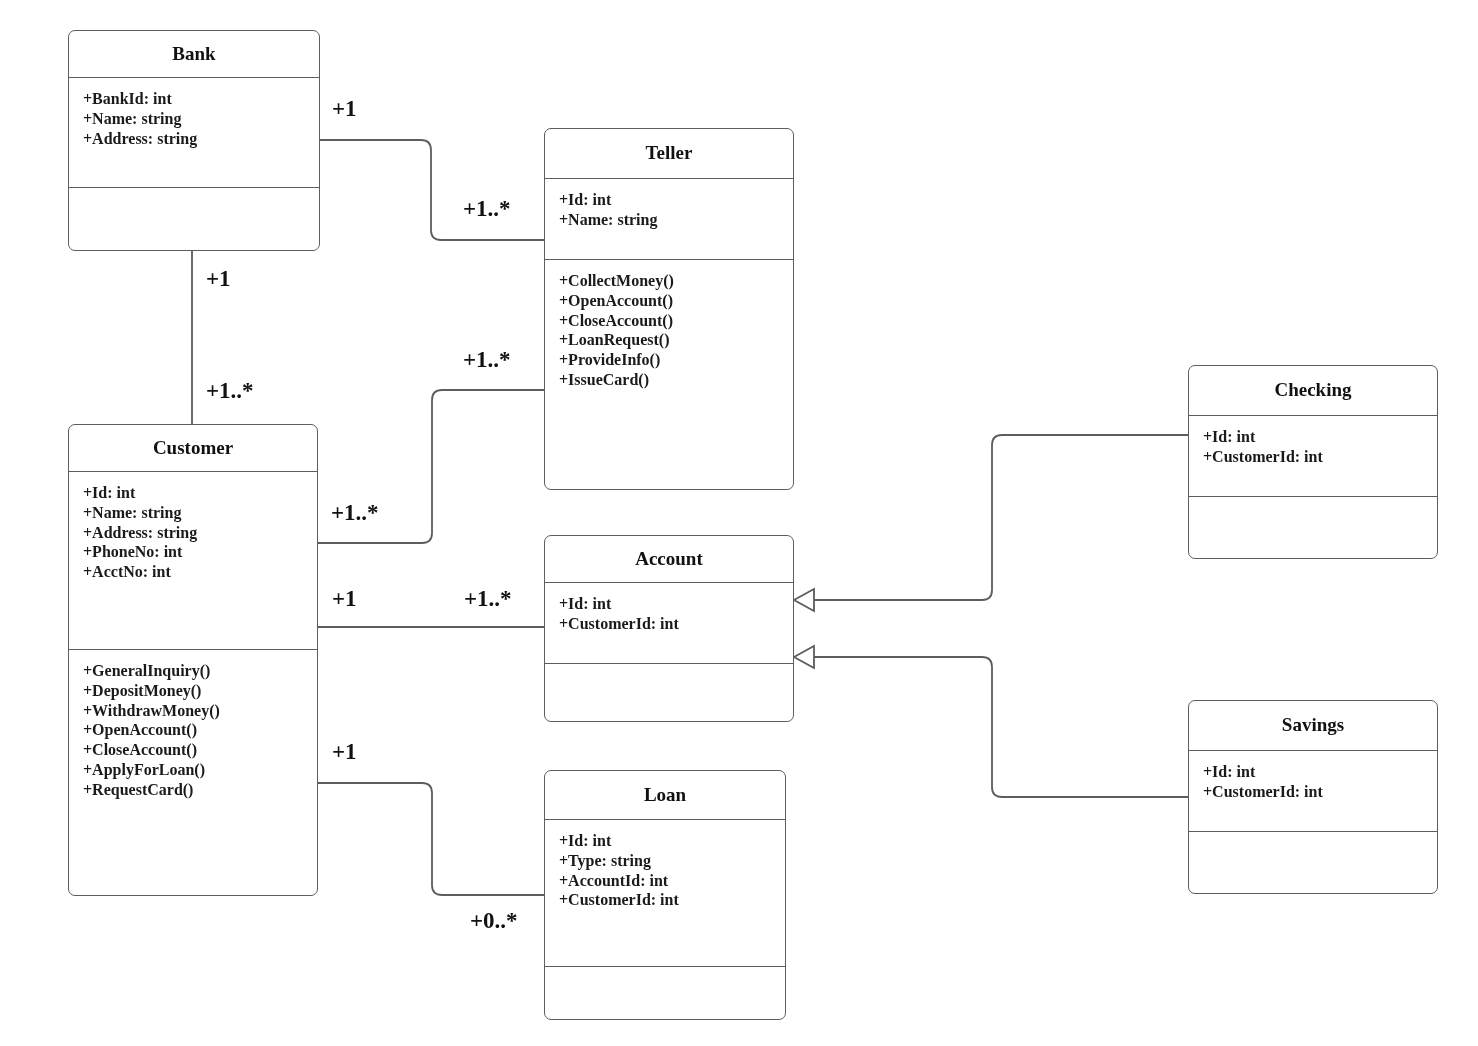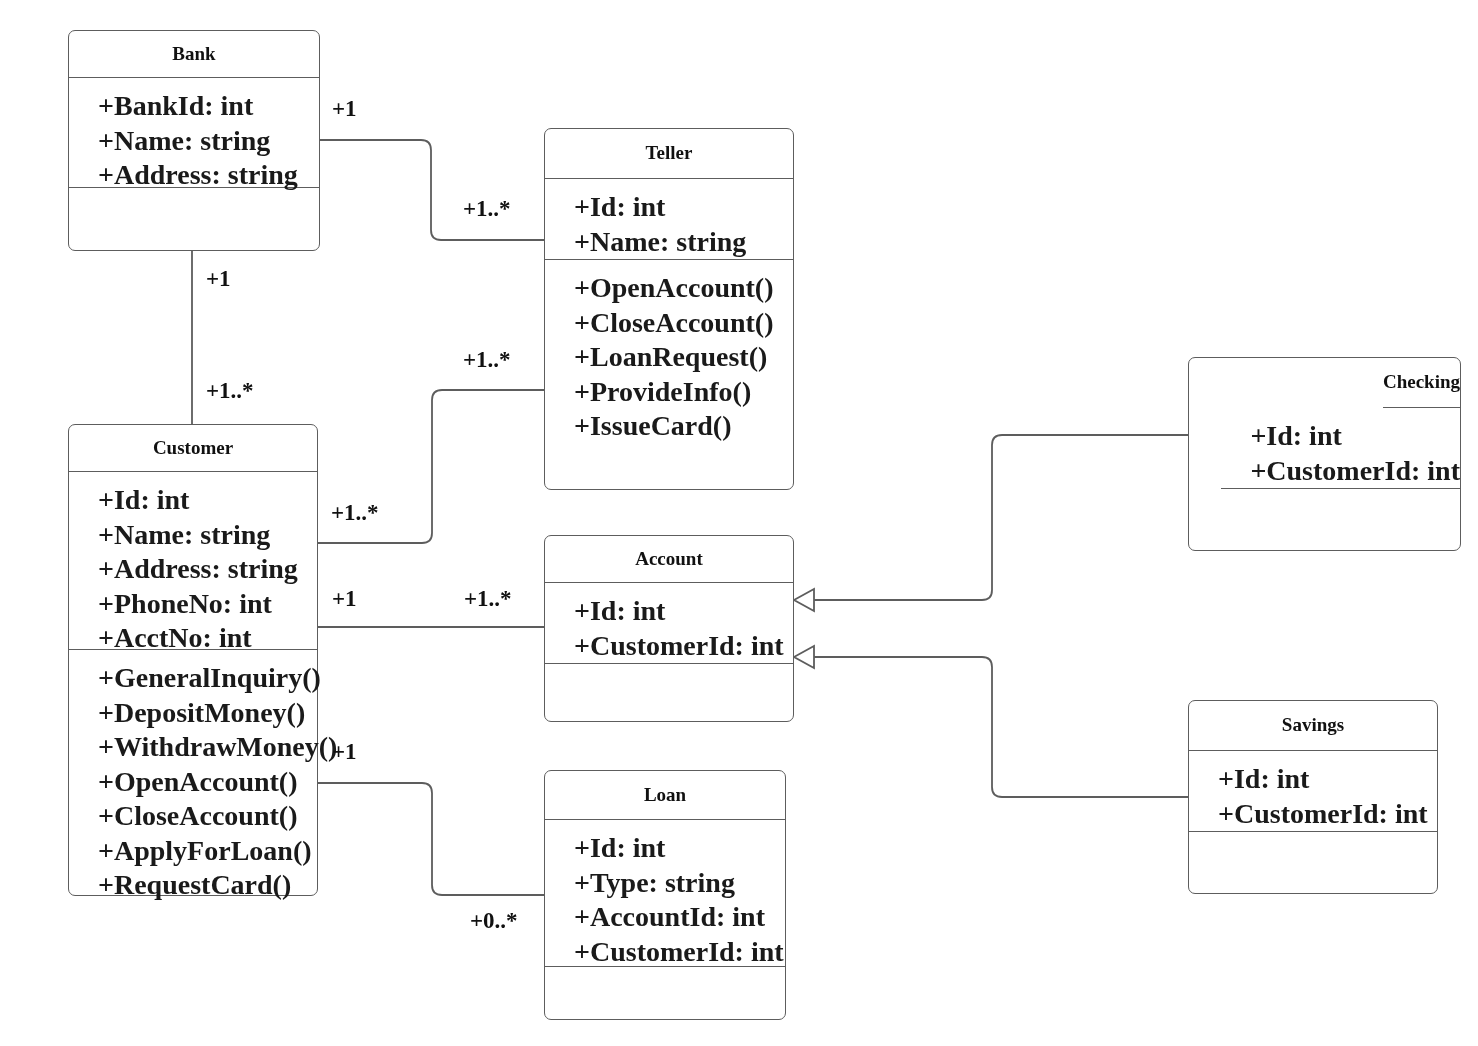--- a/index.html
+++ b/index.html
@@ -51,26 +51,25 @@
     padding: 11px 0 9px 14px;
     flex: 0 0 auto;
   }
   .compartment.attrs {
     border-bottom: 1.6px solid #5d5d5d;
   }
   .compartment.ops {
     flex: 1 1 auto;
   }
   .member {
-    font-size: 28px;
+    font-size: 16px;
     font-weight: bold;
     color: #1a1a1a;
     line-height: 1.235;
     white-space: nowrap;
-    margin-left: 15px;
   }
   .mult-label {
     position: absolute;
     font-size: 23px;
     font-weight: bold;
     color: #111111;
     white-space: nowrap;
     z-index: 3;
   }
 </style>
@@ -108,20 +107,21 @@
       </div>
       <div class="compartment ops"></div>
     </div>
     <div class="uml-class" style="left: 544px; top: 128px; width: 250px; height: 362px;">
       <div class="class-name" style="height: 50px;">Teller</div>
       <div class="compartment attrs" style="height: 81px;">
         <div class="member">+Id: int</div>
         <div class="member">+Name: string</div>
       </div>
       <div class="compartment ops">
+        <div class="member">+CollectMoney()</div>
         <div class="member">+OpenAccount()</div>
         <div class="member">+CloseAccount()</div>
         <div class="member">+LoanRequest()</div>
         <div class="member">+ProvideInfo()</div>
         <div class="member">+IssueCard()</div>
       </div>
     </div>
     <div class="uml-class" style="left: 68px; top: 424px; width: 250px; height: 472px;">
       <div class="class-name" style="height: 47px;">Customer</div>
       <div class="compartment attrs" style="height: 178px;">
@@ -152,21 +152,21 @@
     <div class="uml-class" style="left: 544px; top: 770px; width: 242px; height: 250px;">
       <div class="class-name" style="height: 49px;">Loan</div>
       <div class="compartment attrs" style="height: 147px;">
         <div class="member">+Id: int</div>
         <div class="member">+Type: string</div>
         <div class="member">+AccountId: int</div>
         <div class="member">+CustomerId: int</div>
       </div>
       <div class="compartment ops"></div>
     </div>
-    <div class="uml-class" style="left: 1188px; top: 357px; width: 273px; height: 194px; align-items: flex-end;">
+    <div class="uml-class" style="left: 1188px; top: 365px; width: 250px; height: 194px;">
       <div class="class-name" style="height: 50px;">Checking</div>
       <div class="compartment attrs" style="height: 81px;">
         <div class="member">+Id: int</div>
         <div class="member">+CustomerId: int</div>
       </div>
       <div class="compartment ops"></div>
     </div>
     <div class="uml-class" style="left: 1188px; top: 700px; width: 250px; height: 194px;">
       <div class="class-name" style="height: 50px;">Savings</div>
       <div class="compartment attrs" style="height: 81px;">

